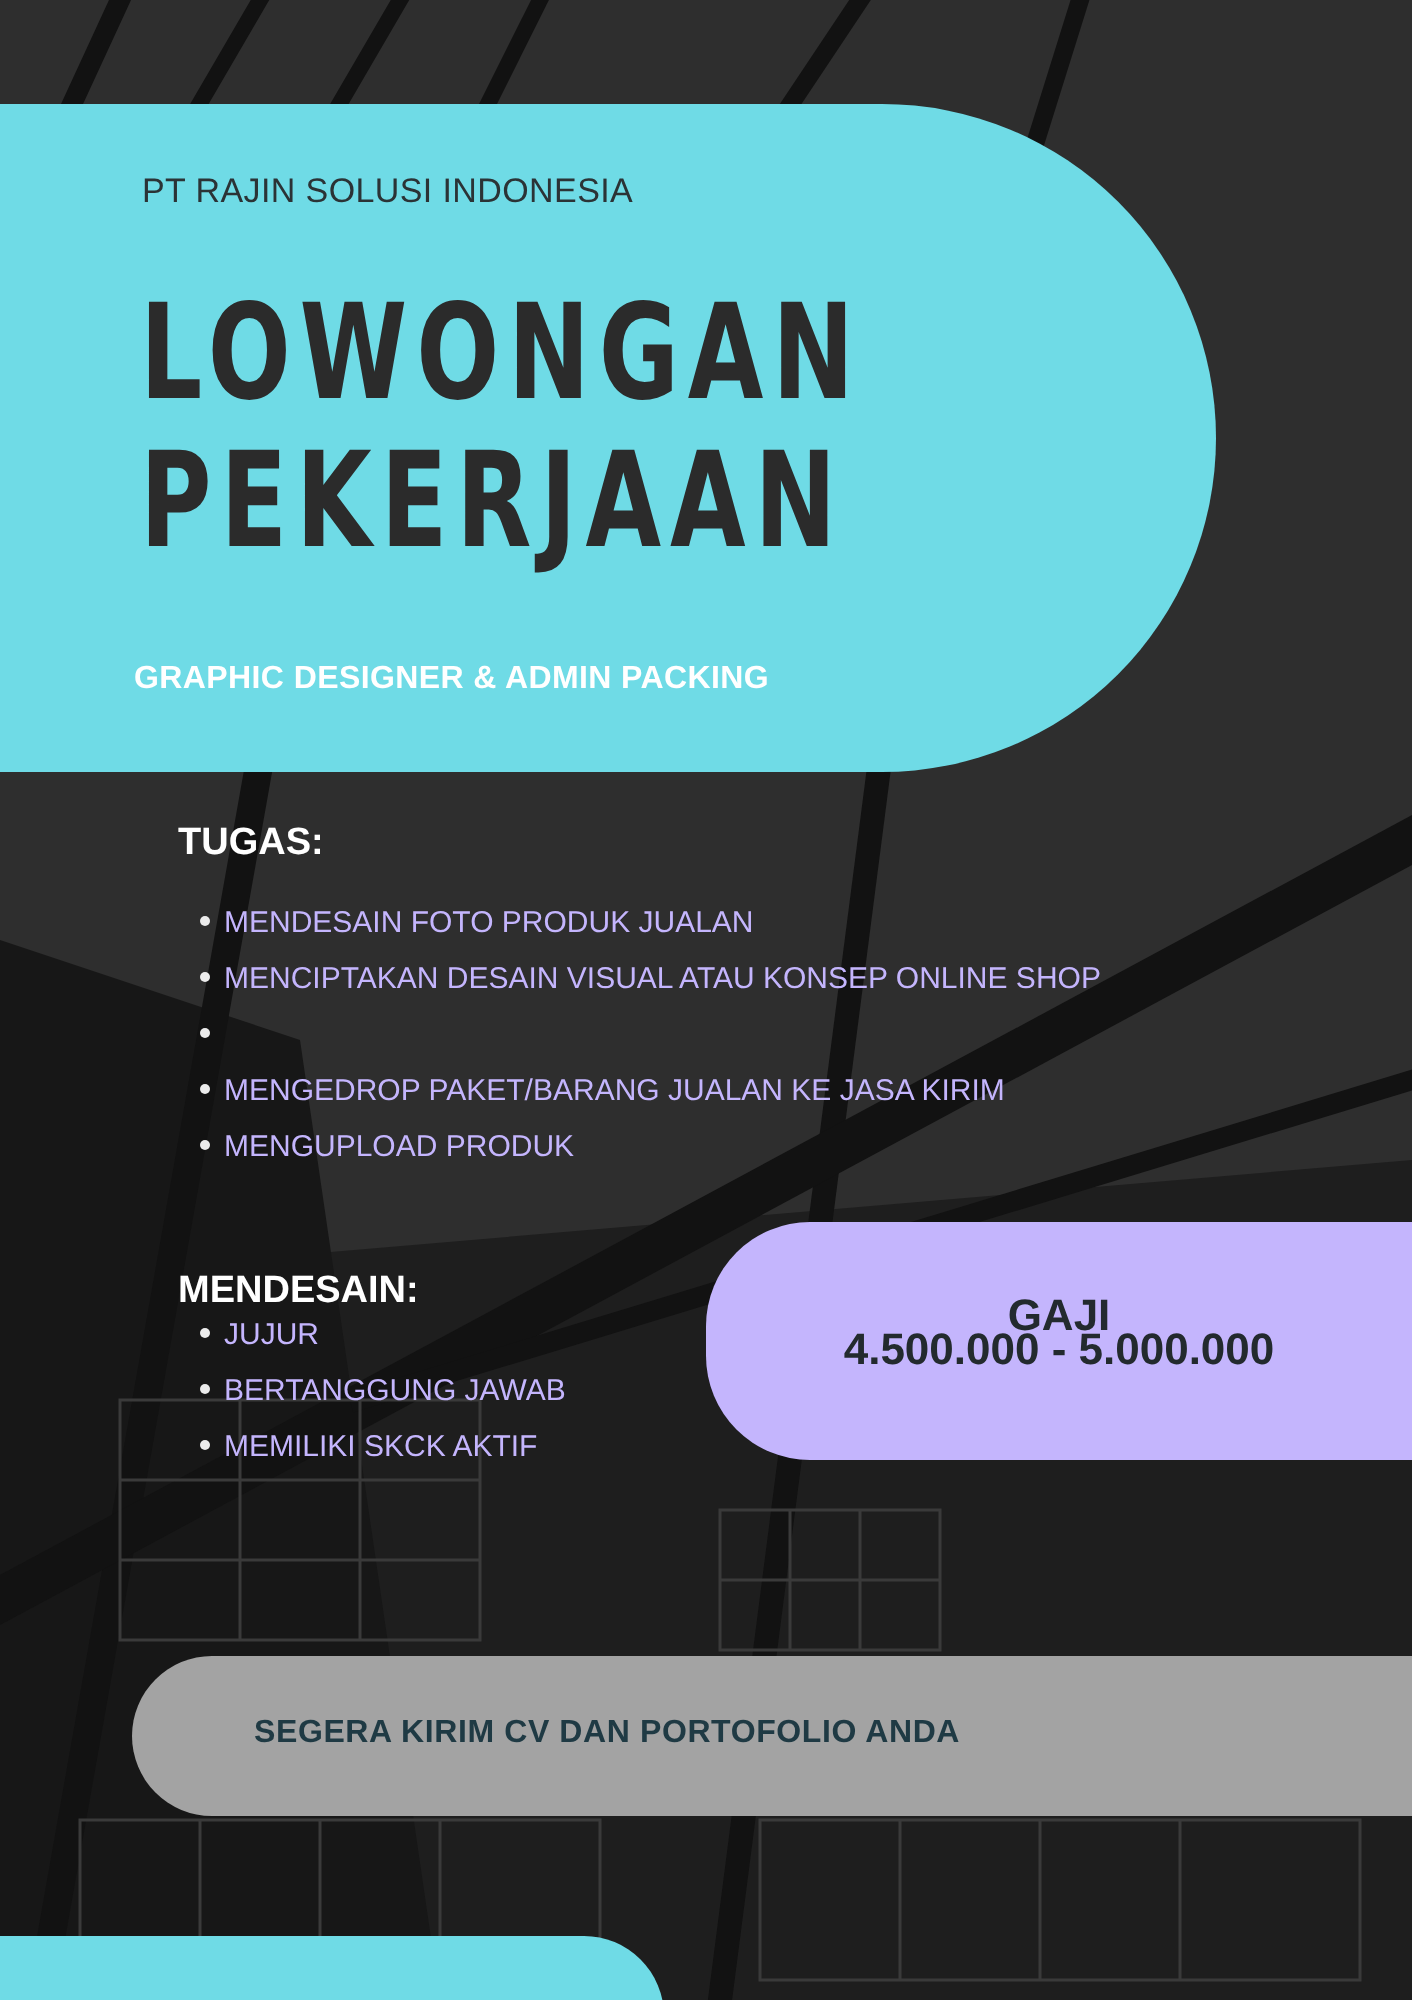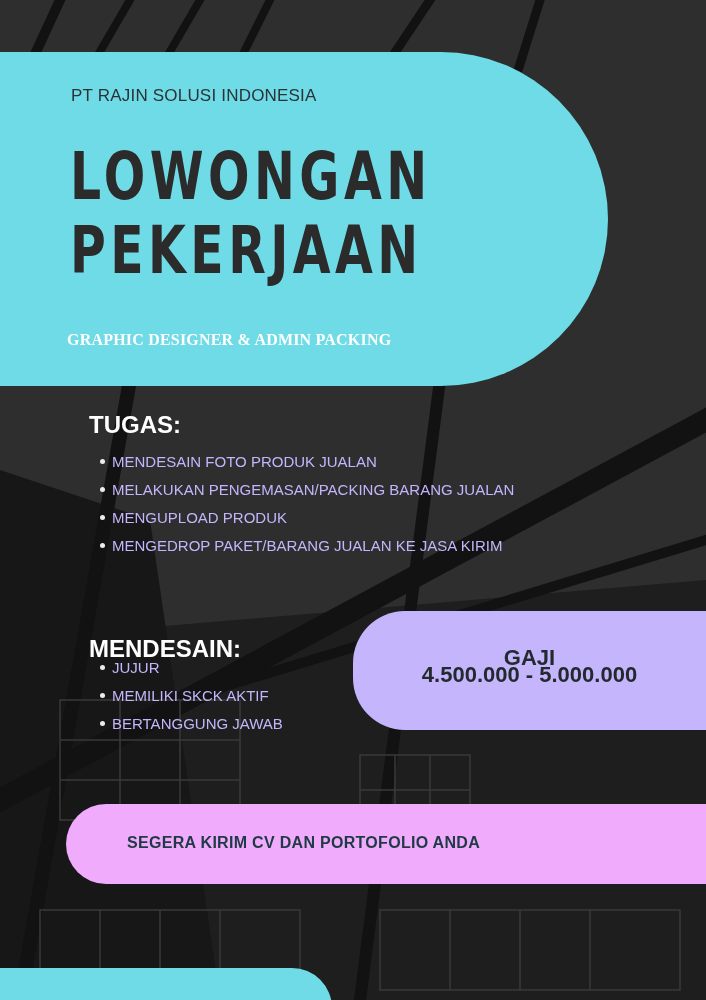--- a/index.html
+++ b/index.html
@@ -20,25 +20,25 @@
     letter-spacing:0.2px;
   }
   .title {
     position:absolute; left:70px; top:140px; font-size:66px; line-height:74px;
     font-weight:bold; color:#2b2b2b; letter-spacing:6px;
     transform:scaleX(0.74); transform-origin:left top;
     font-family: "DejaVu Sans", sans-serif;
   }
   .subtitle {
     position:absolute; left:67px; top:331px; font-size:16px; font-weight:bold;
-    color:#ffffff; letter-spacing:0.2px;font-family:Liberation Serif, serif;
+    color:#ffffff; letter-spacing:0.2px;
   }
 
   .section-head {
-    position:absolute; left:89px; font-size:24px; font-weight:bold; color:#ffffff;text-align:right;
+    position:absolute; left:89px; font-size:19px; font-weight:bold; color:#ffffff;text-align:right;
   }
   ul.list {
     position:absolute; left:100px; margin:0; padding:0; list-style:none;
   }
   ul.list li {
     color:#c4b5fd; font-size:15px; height:28px; line-height:28px;
     white-space:nowrap;
   }
   ul.list li .dot {
     display:inline-block; width:5px; height:5px; background:#ececec;
@@ -51,22 +51,22 @@
   }
   .salary-label {
     position:absolute; left:0; width:100%; text-align:center; top:34px;
     font-size:22px; font-weight:bold; color:#232a2e;
   }
   .salary-value {
     position:absolute; left:0; width:100%; text-align:center; top:51px;
     font-size:22px; font-weight:bold; color:#232a2e;
   }
   .pill-cta {
-    position:absolute; left:66px; top:804px; width:640px; height:80px;
-    background:#f0abfc; border-radius:40px 0 0 40px;
+    position:absolute; left:66px; top:828px; width:640px; height:80px;
+    background:#a3a3a3; border-radius:40px 0 0 40px;
   }
   .cta-text {
     position:absolute; left:61px; top:30px; font-size:16px; font-weight:bold;
     color:#1f3a44; letter-spacing:0.3px;
   }
   .pill-bottom {
     position:absolute; left:0; top:968px; width:332px; height:60px;
     background:#6fdbe6; border-radius:0 40px 0 0;
   }
 </style>
@@ -120,30 +120,31 @@
 <div class="company">PT RAJIN SOLUSI INDONESIA</div>
 <div class="title">
   <div>LOWONGAN</div>
   <div>PEKERJAAN</div>
 </div>
 <div class="subtitle">GRAPHIC DESIGNER &amp; ADMIN PACKING</div>
 
 <div class="section-head" style="top:411px;">TUGAS:</div>
 <ul class="list" style="top:448px;">
   <li><span class="dot"></span><span>MENDESAIN FOTO PRODUK JUALAN</span></li>
-  <li><span class="dot"></span><span>MELAKUKAN PENGEMASAN/PACKING BARANG JUALAN</span></li>
+  <li><span class="dot"></span><span>MENCIPTAKAN DESAIN VISUAL ATAU KONSEP ONLINE SHOP</span></li>
+  <li><span class="dot"></span></li>
+  <li><span class="dot"></span><span>MENGEDROP PAKET/BARANG JUALAN KE JASA KIRIM</span></li>
   <li><span class="dot"></span><span>MENGUPLOAD PRODUK</span></li>
-  <li><span class="dot"></span><span>MENGEDROP PAKET/BARANG JUALAN KE JASA KIRIM</span></li>
 </ul>
 
 <div class="section-head" style="top:635px;">MENDESAIN:</div>
 <ul class="list" style="top:654px;">
   <li><span class="dot"></span><span>JUJUR</span></li>
+  <li><span class="dot"></span><span>BERTANGGUNG JAWAB</span></li>
   <li><span class="dot"></span><span>MEMILIKI SKCK AKTIF</span></li>
-  <li><span class="dot"></span><span>BERTANGGUNG JAWAB</span></li>
 </ul>
 
 <div class="pill-salary">
   <div class="salary-label">GAJI</div>
   <div class="salary-value">4.500.000 - 5.000.000</div>
 </div>
 
 <div class="pill-cta">
   <div class="cta-text">SEGERA KIRIM CV DAN PORTOFOLIO ANDA</div>
 </div>

